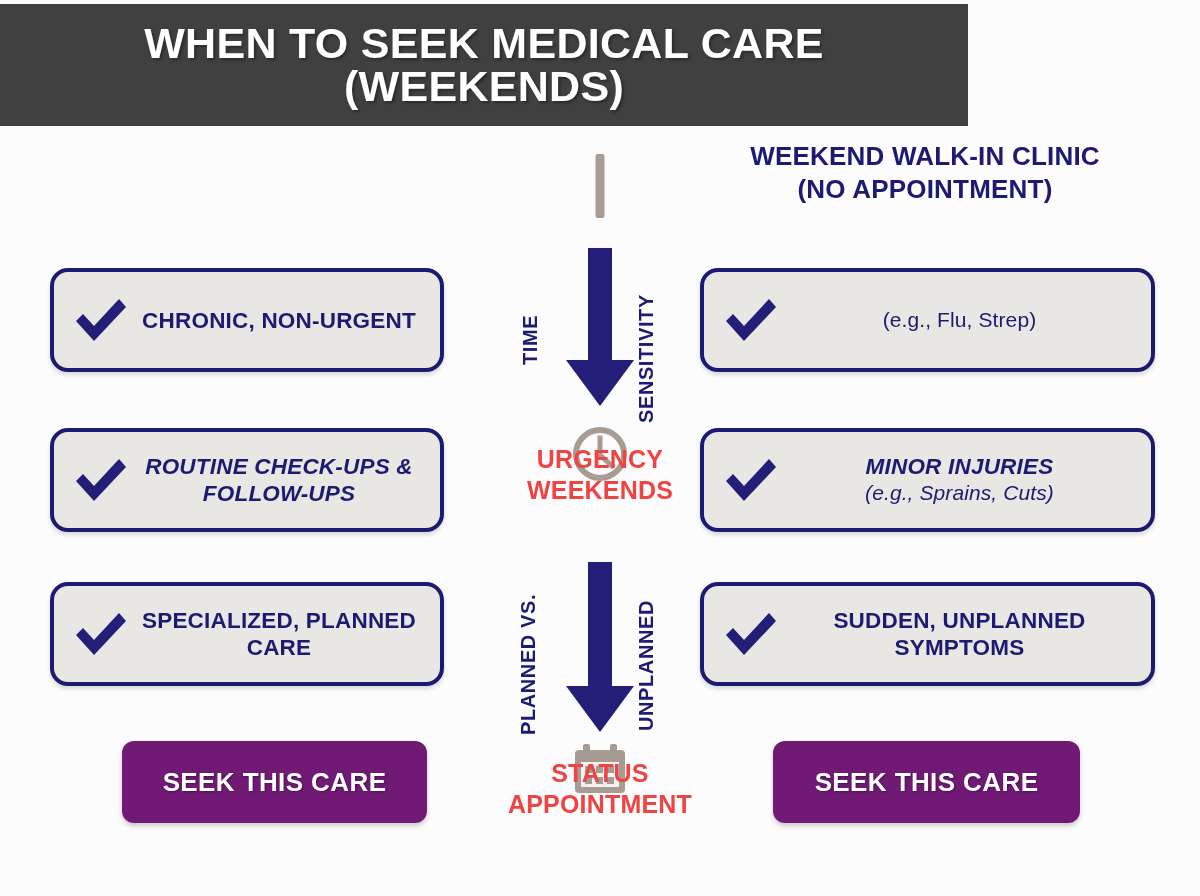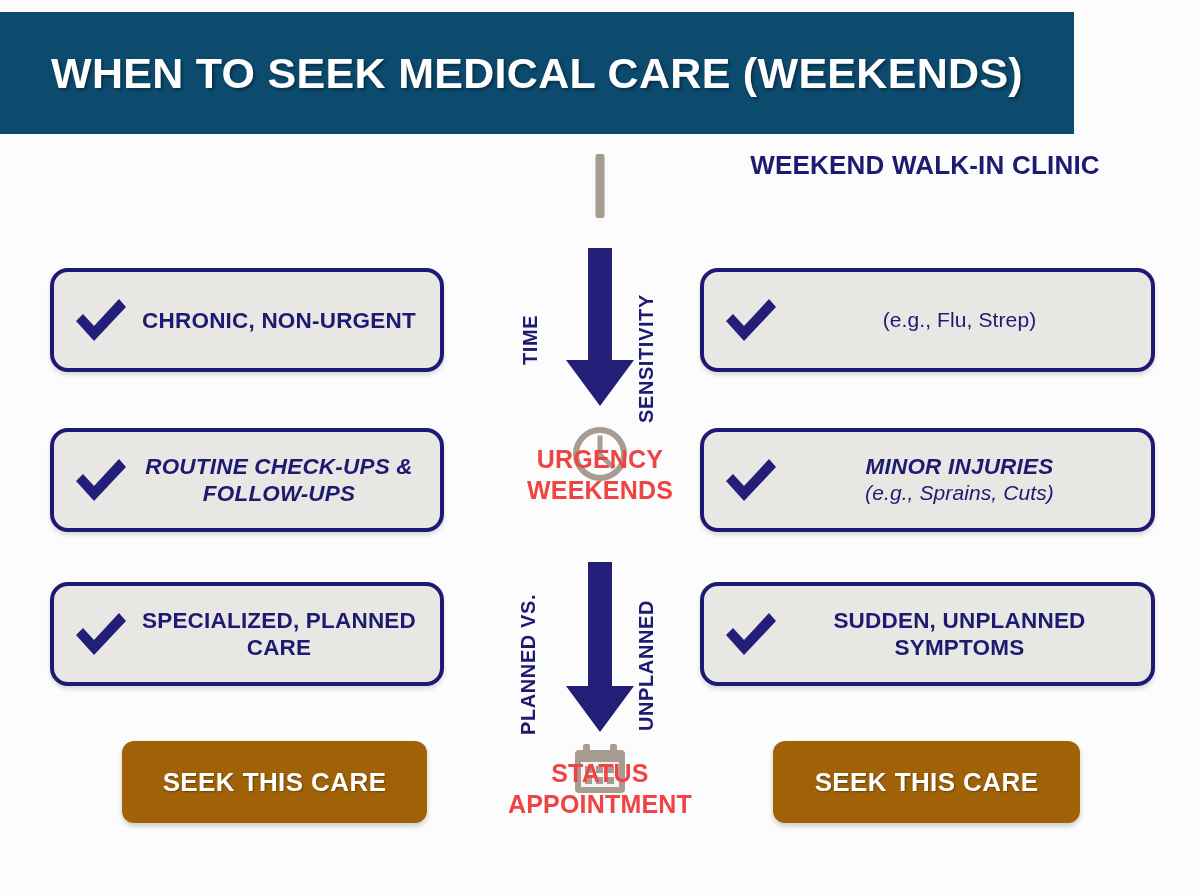--- a/index.html
+++ b/index.html
@@ -11,24 +11,24 @@
     height: 896px;
     background: #fdfcfd;
     font-family: "Liberation Sans", sans-serif;
     overflow: hidden;
     position: relative;
   }
 
   
   .banner {
     position: absolute;
-    left: 0; top: 12px;
-    width: 1074px;
+    left: 0; top: 4px;
+    width: 968px;
     height: 122px;
-    background: #0c4a6e;
+    background: #404040;
     display: flex;
     align-items: center;
     justify-content: center;
   }
   .banner-title {
     color: #ffffff;
     font-size: 43px;
     font-weight: bold;
     letter-spacing: 0.3px;
     text-align: center;
@@ -48,21 +48,21 @@
   .col-head {
     position: absolute;
     text-align: center;
     color: #1d1a72;
     font-size: 26px;
     font-weight: bold;
     line-height: 1.28;
     letter-spacing: 0.2px;
   }
   .col-head.left  { left: 30px;  top: 32px; width: 510px; }
-  .col-head.right { left: 675px; top: 27px; width: 500px; }
+  .col-head.right { left: 675px; top: 18px; width: 500px; }
 
   
   .card {
     position: absolute;
     box-sizing: border-box;
     background: #e8e7e3;
     border: 4px solid #1d1a72;
     border-radius: 18px;
     display: flex;
     align-items: center;
@@ -104,21 +104,21 @@
     line-height: 1.25;
     letter-spacing: 0.1px;
   }
   .card-sub:empty { display: none; }
 
   
   .cta {
     position: absolute;
     box-sizing: border-box;
     height: 82px;
-    background: #a16207;
+    background: #701a75;
     border-radius: 12px;
     color: #ffffff;
     font-size: 26px;
     font-weight: bold;
     letter-spacing: 0.4px;
     display: flex;
     align-items: center;
     justify-content: center;
     box-shadow: 0 3px 5px rgba(0,0,0,0.2);
     text-shadow: 1px 1px 2px rgba(0,0,0,0.35);
@@ -238,20 +238,21 @@
     <span class="card-text">
       <span class="card-main">SPECIALIZED, PLANNED CARE</span>
 
     </span>
   </div>
 
   <div class="cta left">SEEK THIS CARE</div>
 
   <div class="col-head right">
     <div>WEEKEND WALK-IN CLINIC</div>
+    <div>(NO APPOINTMENT)</div>
   </div>
 
   <div class="card right r1">
     <span class="check">
       <svg width="56" height="46" viewBox="0 0 56 46">
           <path d="M3 24 L10 17 L21 29 L46 2 L53 10 L21 44 Z" fill="#231e78"></path>
         </svg>
     </span>
     <span class="card-text">
       <span class="card-sub">(e.g., Flu, Strep)</span>

